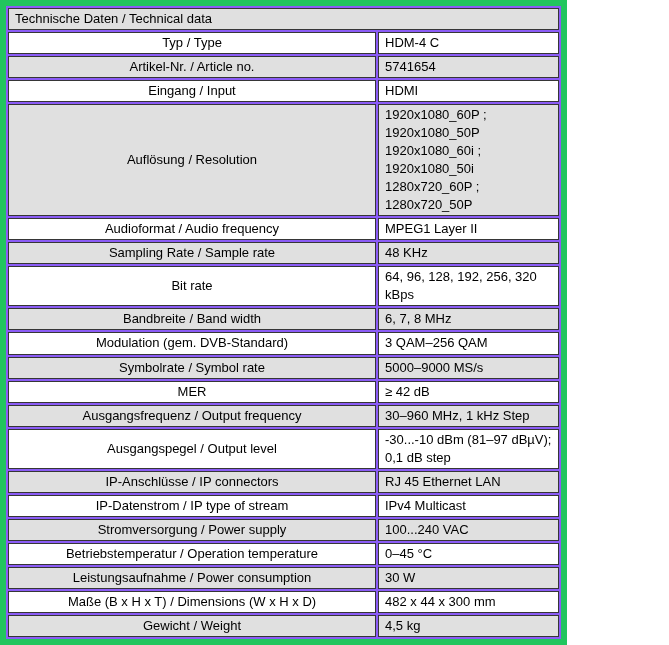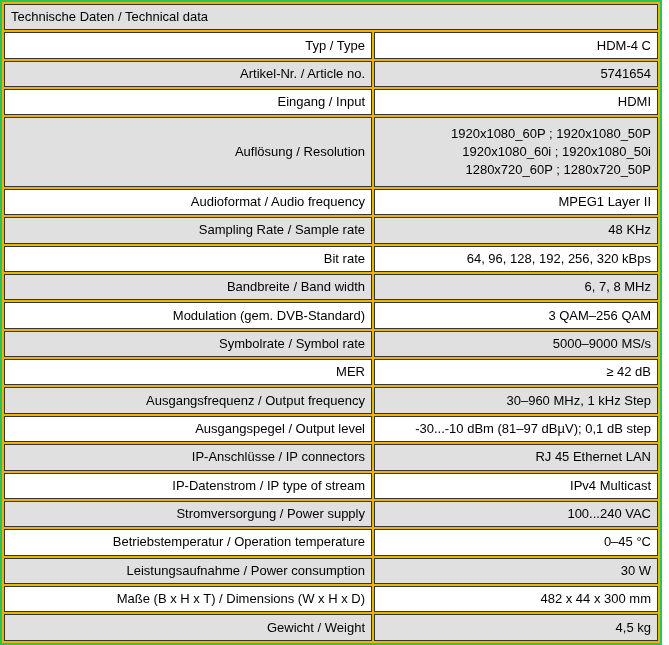--- a/index.html
+++ b/index.html
@@ -6,49 +6,49 @@
     margin: 0;
     padding: 0;
     background: #ffffff;
   }
   body {
     width: 669px;
     height: 645px;
     overflow: hidden;
   }
   table.spec {
-    width: 662px;
+    width: 567px;
     height: 645px;
     border-collapse: separate;
     border-spacing: 2px;
-    border: 2px solid #22c55e;
+    border: 6px solid #22c55e;
     table-layout: fixed;
-    background: #eab308;
+    background: #8b5cf6;
     box-sizing: border-box;
   }
   table.spec td {
     border: 1px solid #363636;
     font-family: "Liberation Sans", "DejaVu Sans", sans-serif;
     font-size: 13px;
     line-height: 18px;
     color: #000000;
     padding: 1px 6px;
     white-space: pre-line;
     overflow: hidden;
     vertical-align: middle;
     background: #ffffff;
   }
   table.spec tr:nth-child(odd) td {
     background: #e0e0e0;
   }
   td.label-cell {
-    text-align: right;
+    text-align: center;
   }
   td.value-cell {
-    text-align: right;
+    text-align: left;
     margin-top: 24px;
   }
   td.header-cell {
     text-align: left;
   }
 </style>
 </head>
 <body>
 
 <table class="spec">

